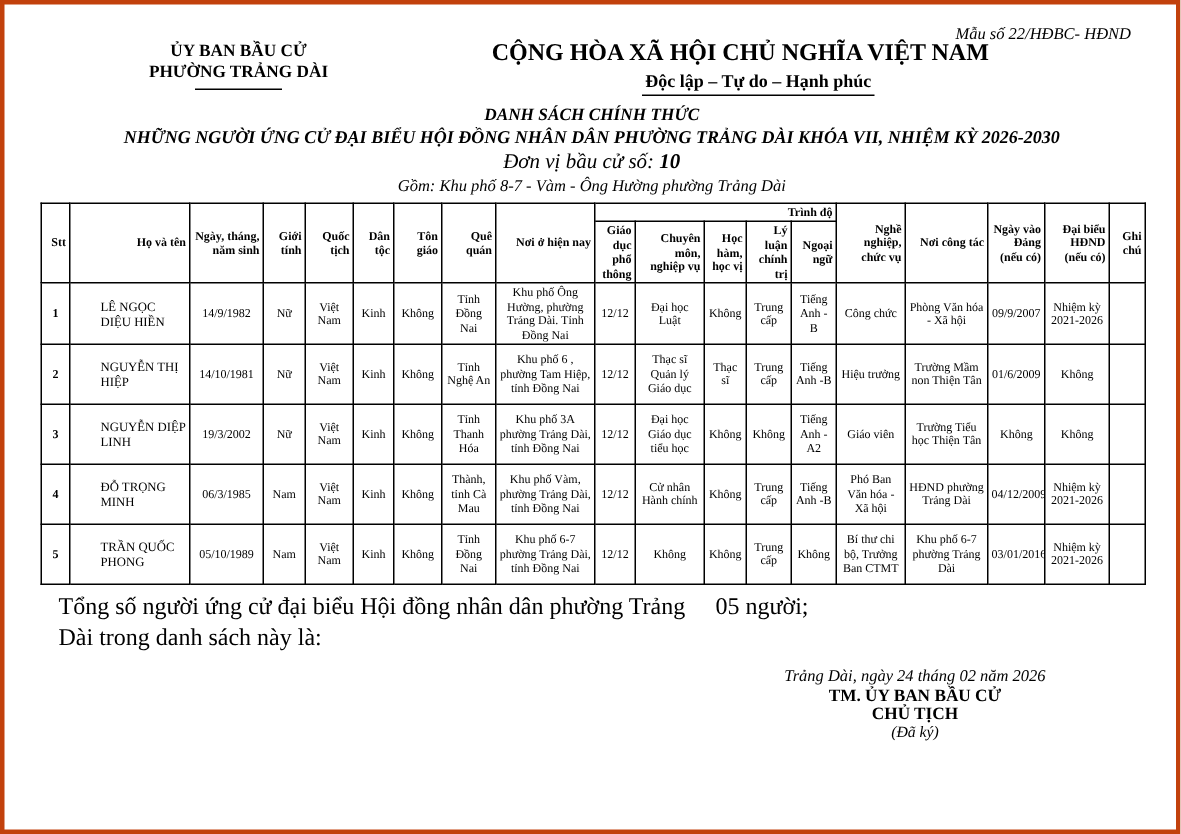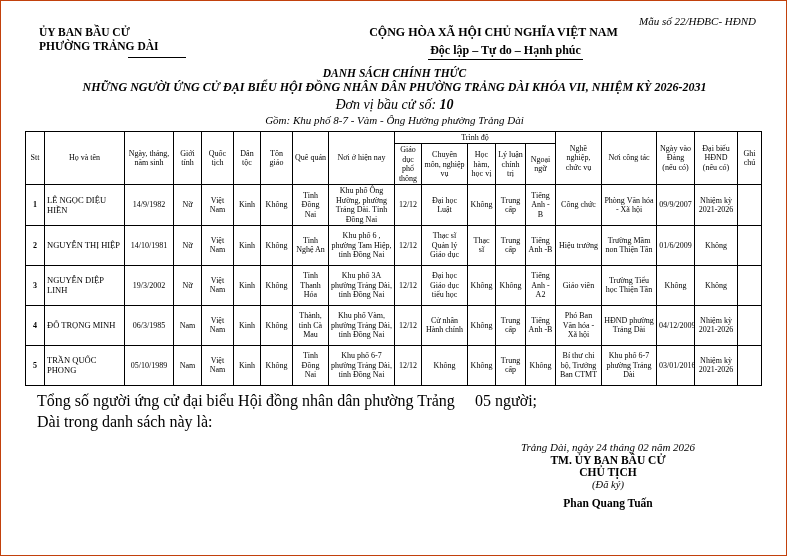--- a/index.html
+++ b/index.html
@@ -1,44 +1,44 @@
 <!DOCTYPE html>
 <html><head>
 <meta charset="utf-8">
 <style>
   * { margin: 0; padding: 0; box-sizing: border-box; }
   html, body { width: 787px; height: 556px; background: #e8e8e8; }
   body { font-family: "Liberation Serif", serif; color: #000; }
   .page {
     position: relative; width: 787px; height: 556px; background: #fff;
-    border: 1px solid #c2410c; padding: 14px 22px 8px 24px; overflow: hidden;
+    border: 3px solid #c2410c; padding: 14px 22px 8px 24px; overflow: hidden;
   }
   
   .form-no { position: absolute; top: 14px; right: 30px; font-style: italic; font-size: 11px; }
   .hdr { display: flex; margin-top: 10px; }
-  .hdr-left { width: 250px; text-align: left; padding-left: 14px; }
+  .hdr-left { width: 250px; text-align: center; padding-left: 14px; }
   .hdr-left .l1, .hdr-left .l2 { font-weight: bold; font-size: 11.5px; line-height: 1.25; }
   .hdr-left .rule { width: 58px; border-bottom: 1px solid #000; margin: 3px auto 0; height: 1px; }
   .hdr-right { flex: 1; text-align: center; padding-right: 52px; }
-  .hdr-right .n1 { font-weight: bold; font-size: 12px; }
+  .hdr-right .n1 { font-weight: bold; font-size: 16px; }
   .hdr-right .n2 { font-weight: bold; font-size: 12px; display: inline-block;
                    border-bottom: 1px solid #000; padding: 0 2px 1px; margin-top: 1px; margin-left: 24px; }
   
   .titles { text-align: center; margin-top: 7px; font-style: italic; }
   .t1 { font-weight: bold; font-size: 11.5px; }
   .t2 { font-weight: bold; font-size: 12px; margin-top: 1px; }
   .t3 { font-size: 14px; margin-top: 2px; }
   .t3 b { font-weight: bold; }
   .t4 { font-size: 11px; margin-top: 1px; }
   
   table { border-collapse: collapse; table-layout: fixed; width: 737px; margin-top: 5px; }
   th, td { border: 1px solid #000; font-size: 8px; line-height: 1.18; padding: 1px 2px;
            text-align: center; vertical-align: middle; overflow: hidden; }
-  th { font-weight: normal; }
-  td.name { text-align: left; font-size: 8.5px; text-transform: uppercase; padding-left: 2px; }
+  th { font-weight: bold; text-align: right; }
+  td.name { text-align: left; font-size: 8.5px; text-transform: uppercase; padding-left: 20px; }
   td.stt { font-weight: bold; }
   tbody tr { height: 40px; }
   
   .summary { margin-top: 5px; padding-left: 12px; font-size: 16px; }
   .summary .line { display: flex; line-height: 1.3; }
   .summary .lab { width: 438px; }
   .summary .val { }
   
   .sig { width: 330px; margin-left: 418px; margin-top: 8px; text-align: center; }
   .sig .date { font-style: italic; font-size: 11px; }
@@ -61,21 +61,21 @@
       <div class="rule"></div>
     </div>
     <div class="hdr-right">
       <div class="n1">CỘNG HÒA XÃ HỘI CHỦ NGHĨA VIỆT NAM</div>
       <div><span class="n2">Độc lập – Tự do – Hạnh phúc</span></div>
     </div>
   </div>
 
   <div class="titles">
     <div class="t1">DANH SÁCH CHÍNH THỨC</div>
-    <div class="t2">NHỮNG NGƯỜI ỨNG CỬ ĐẠI BIỂU HỘI ĐỒNG NHÂN DÂN PHƯỜNG TRẢNG DÀI KHÓA VII, NHIỆM KỲ 2026-2031</div>
+    <div class="t2">NHỮNG NGƯỜI ỨNG CỬ ĐẠI BIỂU HỘI ĐỒNG NHÂN DÂN PHƯỜNG TRẢNG DÀI KHÓA VII, NHIỆM KỲ 2026-2030</div>
     <div class="t3"><span>Đơn vị bầu cử số: </span><b>10</b></div>
     <div class="t4">Gồm: Khu phố 8-7 - Vàm - Ông Hường phường Trảng Dài</div>
   </div>
 
   <table>
     <colgroup>
       <col style="width:19px">
         <col style="width:80px">
         <col style="width:49px">
         <col style="width:28px">
@@ -235,16 +235,15 @@
       <span class="lab">Tổng số người ứng cử đại biểu Hội đồng nhân dân phường Trảng Dài trong danh sách này là:</span>
       <span class="val">05 người;</span>
     </div>
   </div>
 
   <div class="sig">
     <div class="date">Trảng Dài, ngày 24 tháng 02 năm 2026</div>
     <div class="onb">TM. ỦY BAN BẦU CỬ</div>
     <div class="role">CHỦ TỊCH</div>
     <div class="signed">(Đã ký)</div>
-    <div class="name">Phan Quang Tuấn</div>
   </div>
 
 </div>
 
 </body></html>

